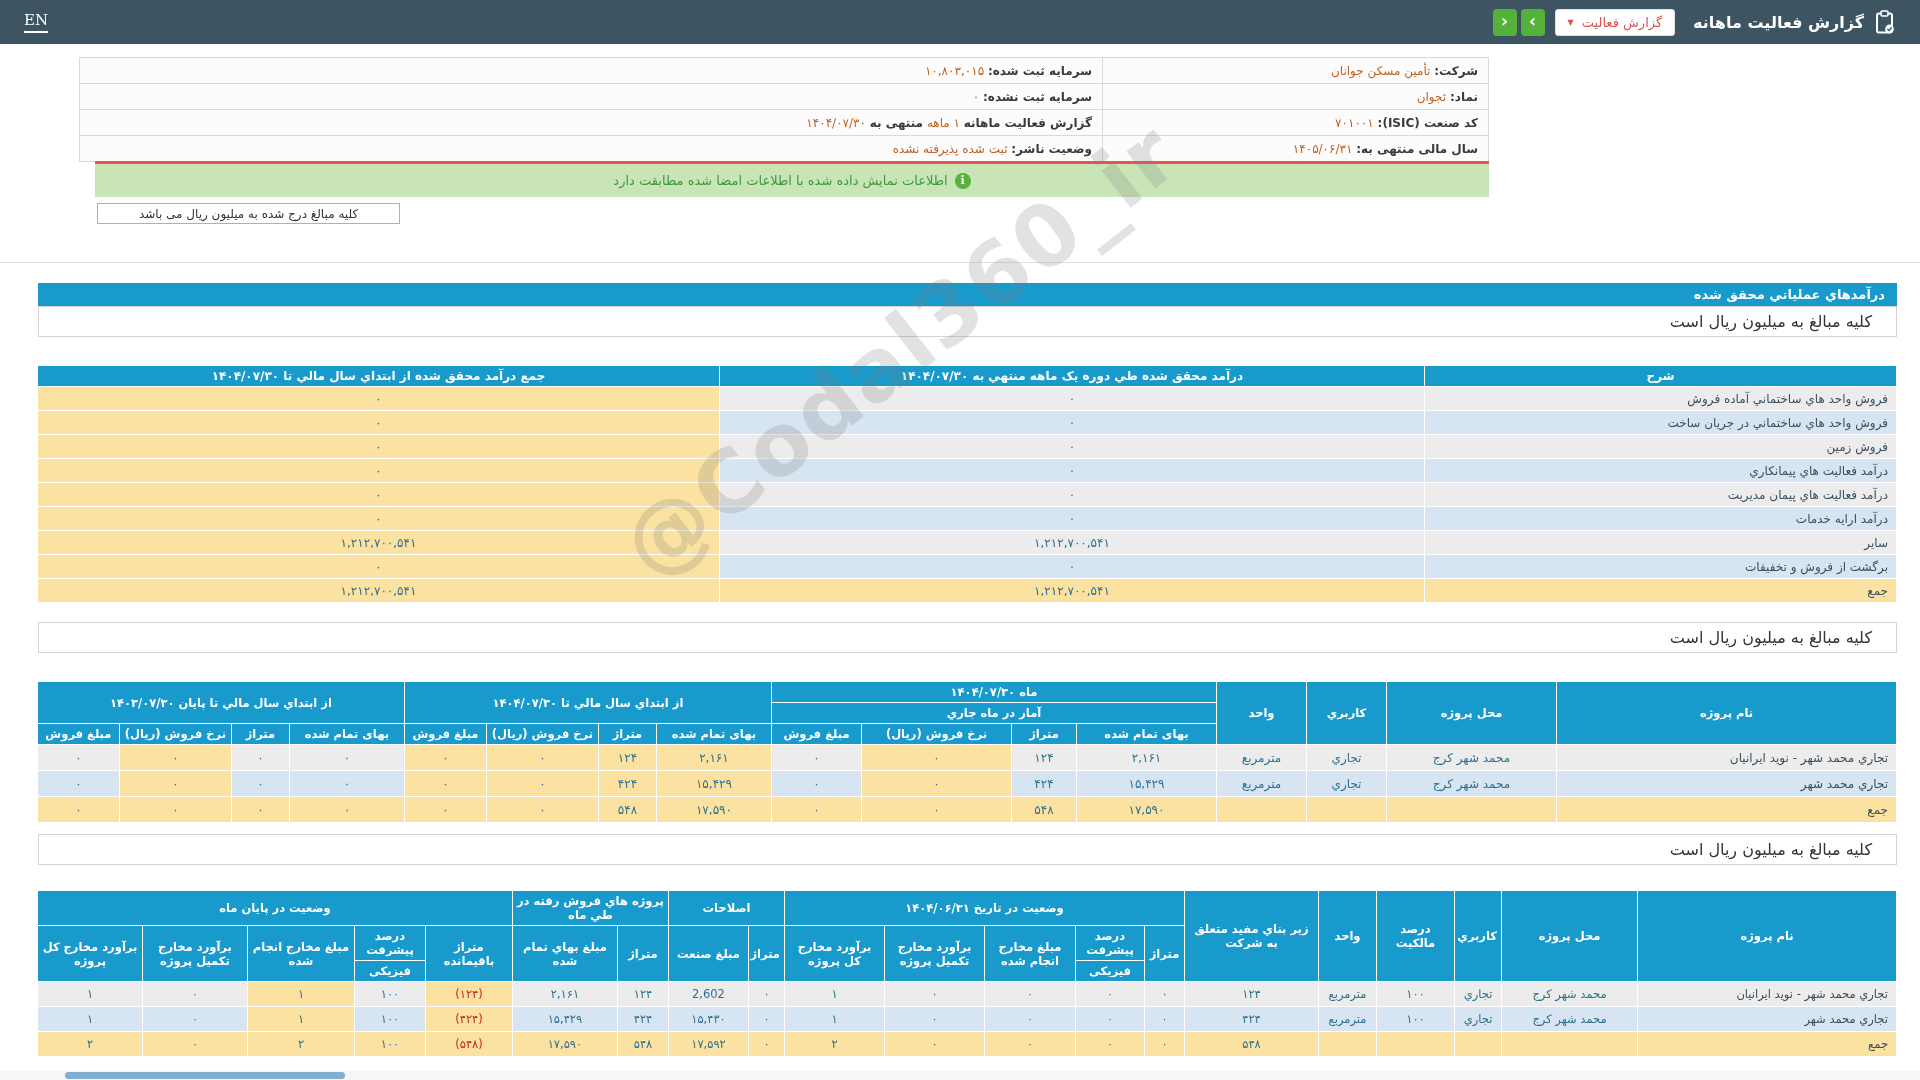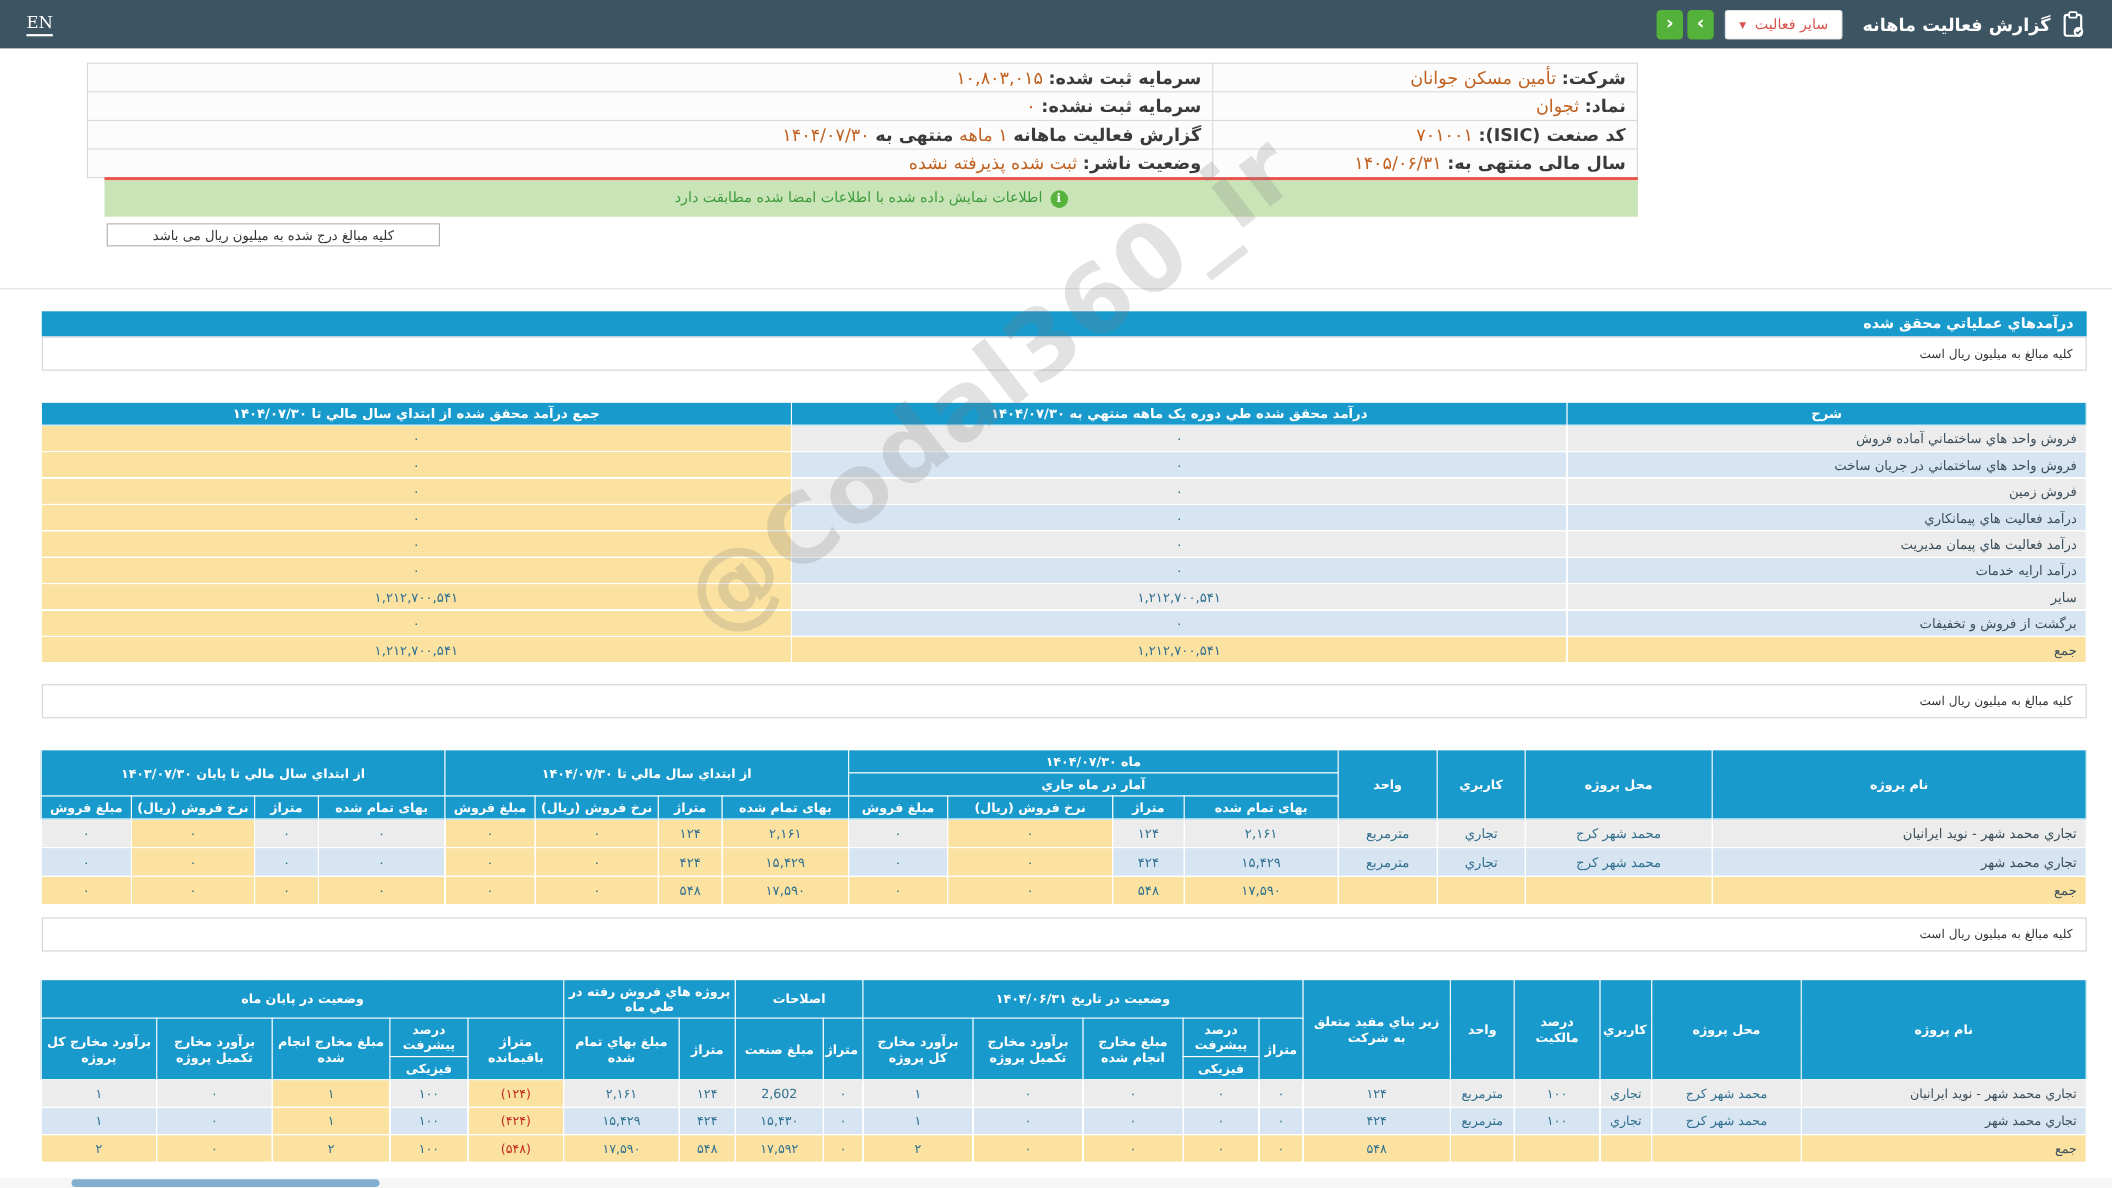--- a/index.html
+++ b/index.html
@@ -35,21 +35,21 @@
   .nav-btn.prev{ margin-inline-start:-6px; }
   .spacer{ flex:1; }
   .en{
     color:#fff; font-family:"DejaVu Serif", serif; font-size:15px;
     border-bottom:2px solid #fff; padding-bottom:2px; cursor:pointer; text-decoration:none;
   }
   
   .info-wrap{ position:absolute; top:57px; left:80px; width:1409px; }
   table.info{ width:100%; border-collapse:collapse; table-layout:fixed; background:#fcfcfc; }
   table.info td{
-    border:1px solid #d9d9d9; height:26px; font-size:16px;
+    border:1px solid #d9d9d9; height:26px; font-size:12px;
     padding:0 10px; color:#3a3a3a; white-space:nowrap; overflow:hidden;
   }
   table.info td .lbl{ font-weight:600; }
   table.info td .val{ color:#c1611f; }
   .redline{ position:absolute; top:161px; left:95px; width:1394px; height:3px; background:#e8554d; }
   .notice{
     position:absolute; top:164px; left:95px; width:1394px; height:33px;
     background:#c9e4b6; display:flex; align-items:center; justify-content:center; gap:7px;
     color:#3e9b3e; font-size:13px;
   }
@@ -72,21 +72,21 @@
     pointer-events:none; z-index:40; direction:ltr; letter-spacing:2px;
   }
   
   .content{ position:absolute; top:283px; left:38px; width:1859px; }
   .secbar{
     background:#189acc; color:#fff; height:23px; line-height:23px;
     font-size:13px; font-weight:bold; padding:0 12px;
   }
   .unitrow{
     background:#fff; border:1px solid #d4d4d4; height:31px; line-height:29px;
-    font-size:11px; color:#333; padding:0 12px;
+    font-size:16px; color:#333; padding:0 24px;
   }
   .gap28{ height:28px; } .gap19{ height:19px; } .gap11{ height:11px; } .gap25{ height:25px; }
   table.data{
     width:100%; border-collapse:collapse; table-layout:fixed; font-size:12px;
   }
   table.data th{
     background:#189acc; color:#fff; font-weight:bold; border:1px solid #fff;
     padding:3px 4px; font-size:12px;
   }
   #t2 th, #t3 th{ font-size:11.5px; }
@@ -118,21 +118,21 @@
   <span class="tb-icon">
     <svg width="22" height="24" viewBox="0 0 22 24" fill="none" xmlns="http://www.w3.org/2000/svg">
       <rect x="3" y="3.5" width="15" height="19" rx="2" stroke="#fff" stroke-width="2"></rect>
       <rect x="7" y="1" width="7" height="5" rx="1.2" fill="#3d5562" stroke="#fff" stroke-width="1.6"></rect>
       <circle cx="15.5" cy="19" r="4.4" fill="#fff"></circle>
       <path d="M13.4 19 l1.5 1.5 l2.7-3" stroke="#3d5562" stroke-width="1.5" fill="none"></path>
     </svg>
   </span>
   <span class="tb-title">گزارش فعالیت ماهانه</span>
   <button class="report-btn">
-    <span>ساير فعالیت</span>
+    <span>گزارش فعالیت</span>
     <span class="caret">▼</span>
   </button>
   <button class="nav-btn next">›</button>
   <button class="nav-btn prev">‹</button>
   <span class="spacer"></span>
   <a class="en">EN</a>
 </div>
 
 <div class="info-wrap">
   <table class="info">

